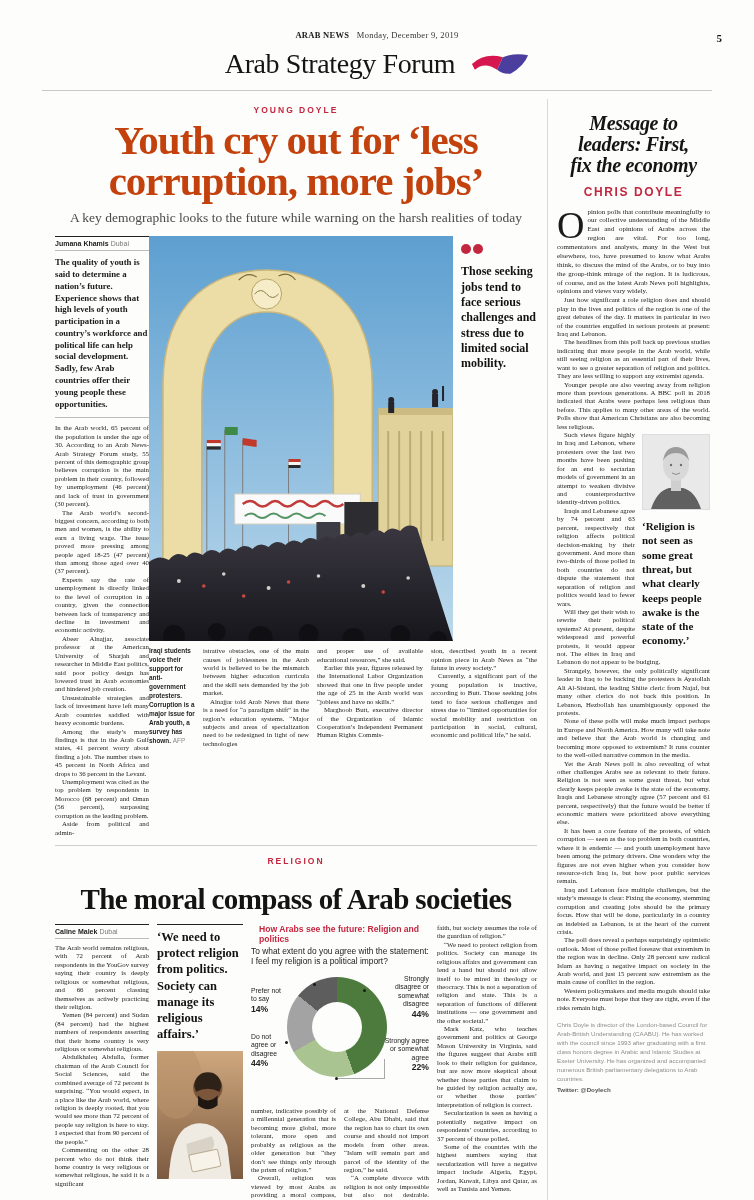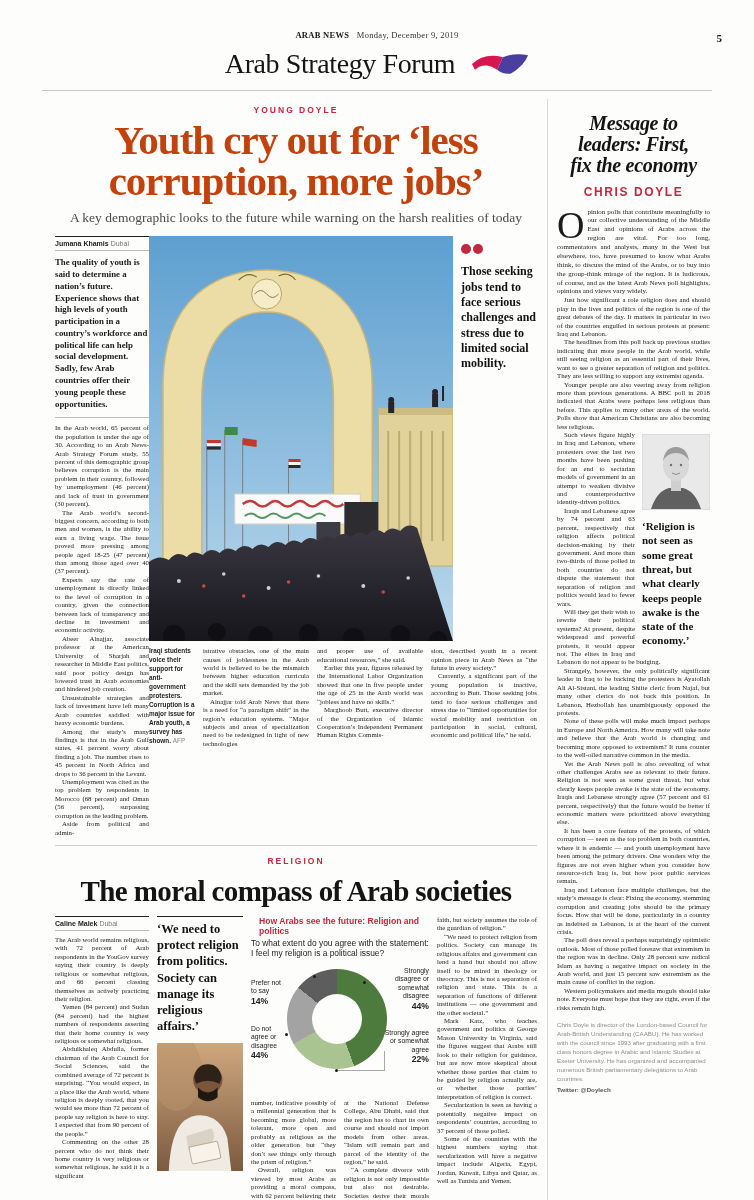--- a/index.html
+++ b/index.html
@@ -46,21 +46,21 @@
   .qmarks span{ display:inline-block; width:10px; height:10px; border-radius:50%;
     background:var(--red); margin-right:2px;}
   .pq-text{ margin-top:6px; font-weight:bold; font-size:12px; line-height:1.28; color:#121212;}
   .below-row{ display:flex; gap:8px; margin-top:6px;}
   .caption{ width:46px; flex:0 0 46px; font-family:"Liberation Sans",sans-serif;
     font-weight:bold; font-size:6.4px; line-height:1.4; color:#1e1e1e;}
   .caption .credit{ font-weight:normal; color:#8a8a8a;}
   .bcol{ flex:1;}
   
   .religion{ margin-top:8px; border-top:1px solid #cfcfcf; padding-top:4px;}
-  h2.rel-head{ margin:9px 0 8px; text-align:center; font-size:29px; font-weight:600;
+  h2.rel-head{ margin:17px 0 8px; text-align:center; font-size:29px; font-weight:600;
     letter-spacing:-.6px; white-space:nowrap; color:#141414;}
   .religion-body{ display:flex; gap:8px;}
   .rel-col1{ width:94px; flex:0 0 94px;}
   .rel-col2{ width:86px; flex:0 0 86px;}
   .rel-quote{ border-top:1.6px solid #222; padding-top:4px; font-weight:bold;
     font-size:12.5px; line-height:1.3; color:#121212;}
   .man-photo{ width:86px; height:128px; display:block; margin-top:8px;}
   .rel-mid{ flex:1;}
   .rel-col4{ width:100px; flex:0 0 100px;}
   
@@ -278,21 +278,21 @@
               <path d="M42 46 q10 10 20 0 l0 10 q-10 8 -20 0 Z" fill="#1f1812"></path>
               <path d="M12 132 q2 -40 16 -52 q14 -10 30 -2 q10 6 14 20 l4 34 Z" fill="#efeae2"></path>
               <path d="M30 96 l26 -8 q6 10 -2 16 l-22 6 Z" fill="#d9d2c6"></path>
               <rect x="34" y="104" width="30" height="18" rx="2" fill="#f7f3e8" stroke="#b9ab92" transform="rotate(-12 49 113)"></rect>
             </svg>
           </div>
 
           <div class="rel-mid">
             <div class="chart-block">
               <div class="chart-title">How Arabs see the future: Religion and politics</div>
-              <div class="chart-sub">To what extent do you agree with the statement: I feel my religion is a political issue?</div>
+              <div class="chart-sub">To what extent do you agree with the statement: I feel my religion is a political import?</div>
               <div class="donut-wrap">
                 <div class="donut" style="background: conic-gradient(rgb(77, 122, 61) 0deg, rgb(77, 122, 61) 160deg, rgb(169, 196, 145) 160deg, rgb(169, 196, 145) 240deg, rgb(163, 163, 163) 240deg, rgb(163, 163, 163) 309.091deg, rgb(93, 93, 93) 309.091deg, rgb(93, 93, 93) 360deg);">
                     <div class="hole"></div>
                   </div>
                 <div class="chart-label lbl-prefer">
                   <span>Prefer not to say</span>
                   <span class="pct">14%</span>
                 </div>
                 <div class="chart-label lbl-neutral">
                   <span>Do not agree or disagree</span>

